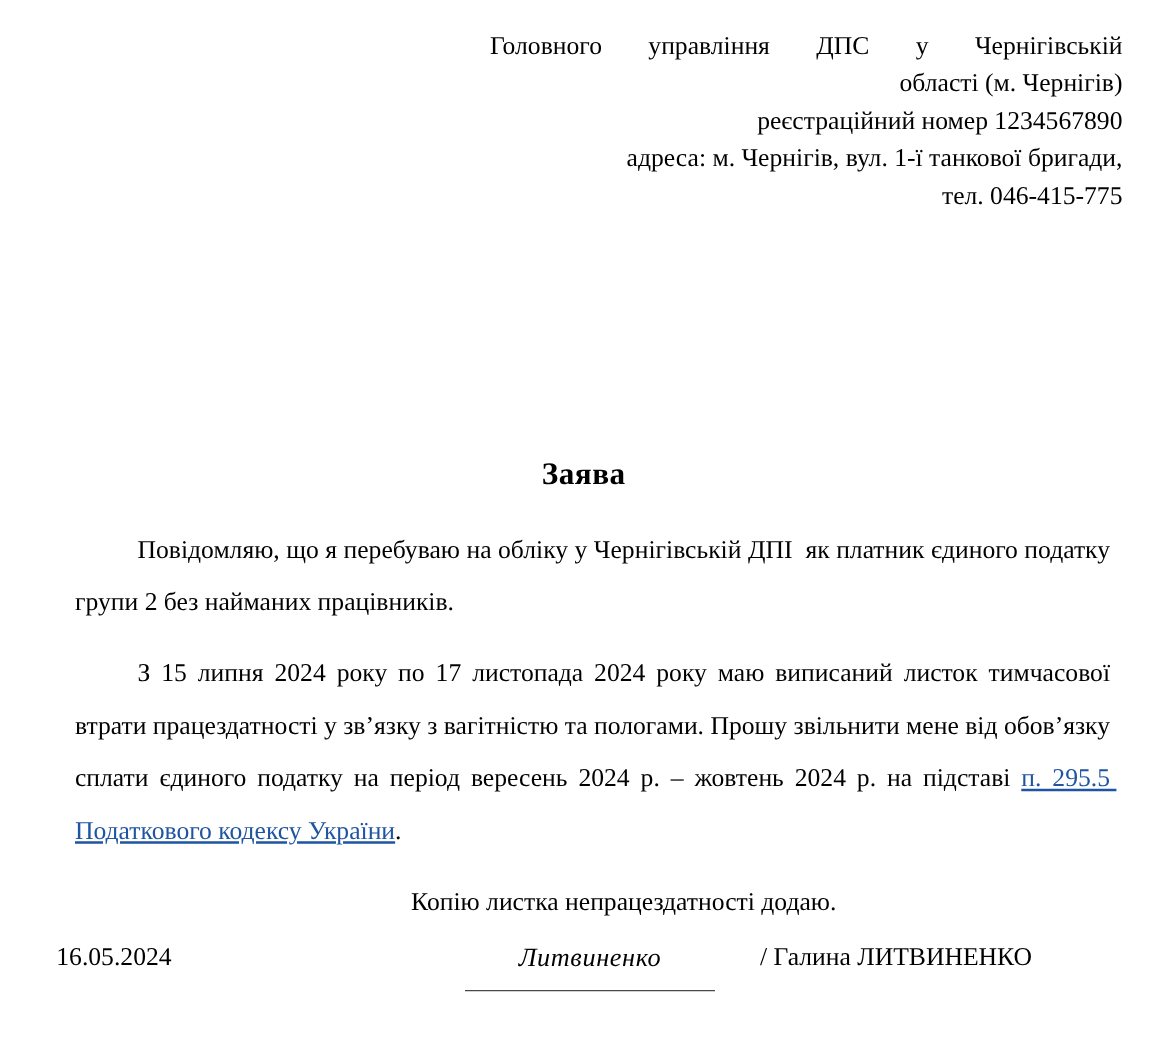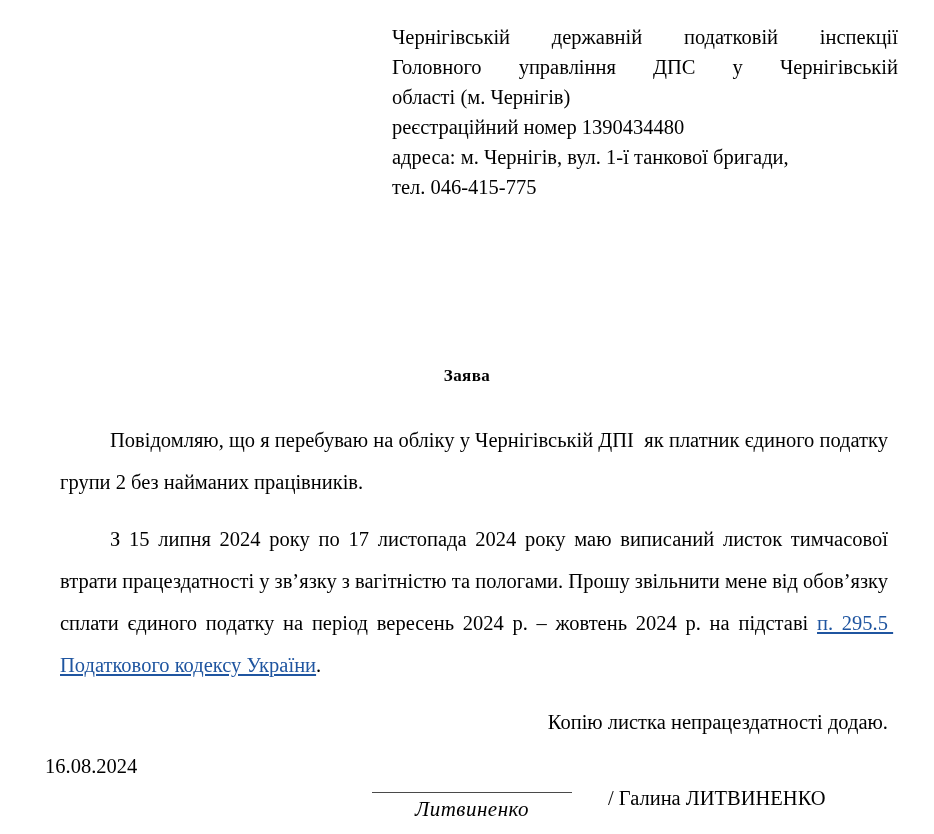--- a/index.html
+++ b/index.html
@@ -32,51 +32,52 @@
     font-size: 20.5px;
     line-height: 30px;
     text-align: left;
   }
   .addressee .just {
     text-align: justify;
     text-align-last: justify;
   }
   .addressee .line {
     white-space: pre-wrap;
+    text-align: right;
   }
 
   
   .doc-title {
     position: absolute;
     left: 0;
     top: 366px;
     width: 934px;
     text-align: center;
-    font-size: 17px;
+    font-size: 25px;
     font-weight: bold;
     letter-spacing: 0.4px;
   }
 
   
   .body-block {
     position: absolute;
     left: 45px;
     top: 404px;
     width: 858px;
     font-size: 20.5px;
     line-height: 42px;
   }
   .body-block p {
     margin: 15px;
     text-indent: 50px;
     text-align: justify;
     white-space: pre-wrap;
   }
   .body-block p.last-left {
-    text-align: right;
+    text-align: center;
   }
   .doc-link {
     color: #1f55a0;
     text-decoration: underline;
     text-decoration-color: #1f55a0;
   }
 
   
   .sign-row {
     position: absolute;
@@ -92,21 +93,20 @@
     left: 0;
     top: 0;
     white-space: nowrap;
   }
   .sign-name-wrap {
     position: absolute;
     left: 327px;
     top: 0;
     width: 200px;
     text-align: center;
-    margin-top: 43px;
   }
   .sign-script {
     font-family: "Liberation Serif", "DejaVu Serif", serif;
     font-style: italic;
     font-size: 21px;
     letter-spacing: 0.5px;
     white-space: nowrap;
   }
   .sign-rule {
     position: absolute;
@@ -114,47 +114,45 @@
     top: 40px;
     width: 200px;
     height: 0;
     border-top: 1.6px solid #4a4a4a;
   }
   .sign-printed {
     position: absolute;
     left: 563px;
     top: 0;
     white-space: nowrap;
-    margin-top: 32px;
   }
 </style>
 </head>
 <body>
 
 <div class="page">
 
   <div class="addressee">
-    <div class="line just">Чернігівській державній податковій інспекції</div>
     <div class="line just">Головного управління ДПС у Чернігівській</div>
     <div class="line">області (м. Чернігів)</div>
-    <div class="line">реєстраційний номер 1390434480</div>
+    <div class="line">реєстраційний номер 1234567890</div>
     <div class="line">адреса: м. Чернігів, вул. 1-ї танкової бригади,</div>
     <div class="line">тел. 046-415-775</div>
   </div>
 
   <div class="doc-title">Заява</div>
 
   <div class="body-block">
     <p>Повідомляю, що я перебуваю на обліку у Чернігівській ДПІ  як платник єдиного податку групи 2 без найманих працівників.</p>
     <p><span>З 15 липня 2024 року по 17 листопада 2024 року маю виписаний листок тимчасової втрати працездатності у зв’язку з вагітністю та пологами. Прошу звільнити мене від обов’язку сплати єдиного податку на період вересень 2024 р. – жовтень 2024 р. на підставі </span><a class="doc-link" href="#">п. 295.5 Податкового кодексу України</a><span>.</span></p>
     <p class="last-left">Копію листка непрацездатності додаю.</p>
   </div>
 
   <div class="sign-row">
-    <div class="sign-date">16.08.2024</div>
+    <div class="sign-date">16.05.2024</div>
     <div class="sign-name-wrap">
       <span class="sign-script">Литвиненко</span>
     </div>
     <div class="sign-rule"></div>
     <div class="sign-printed">/ Галина ЛИТВИНЕНКО</div>
   </div>
 
 </div>
 
 </body></html>

